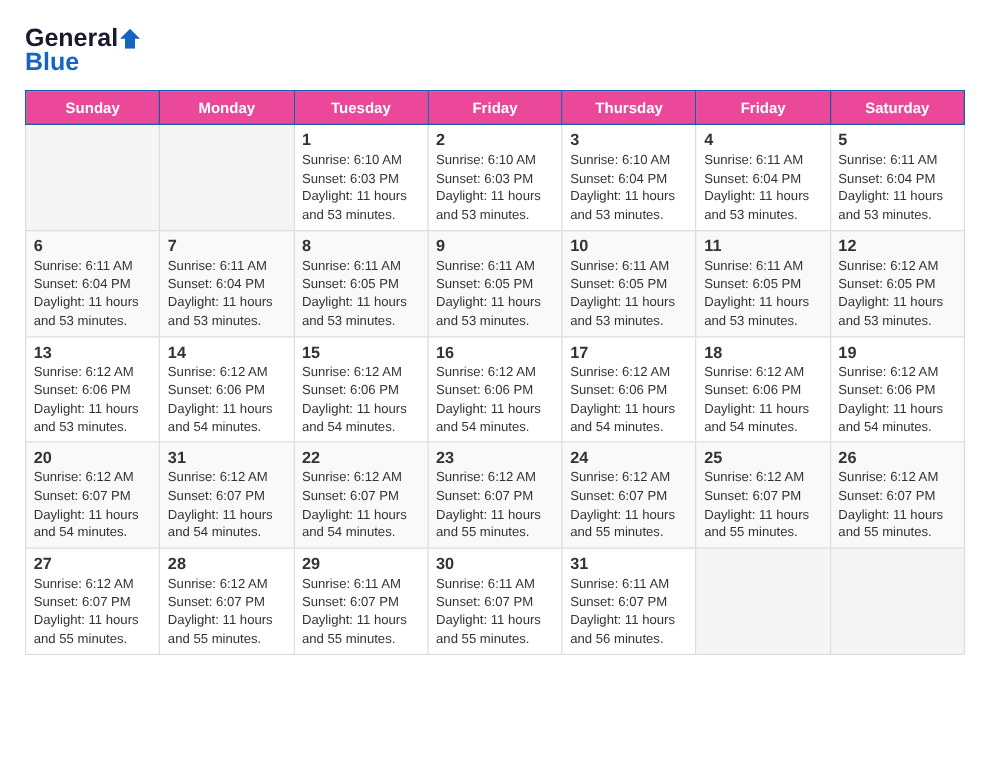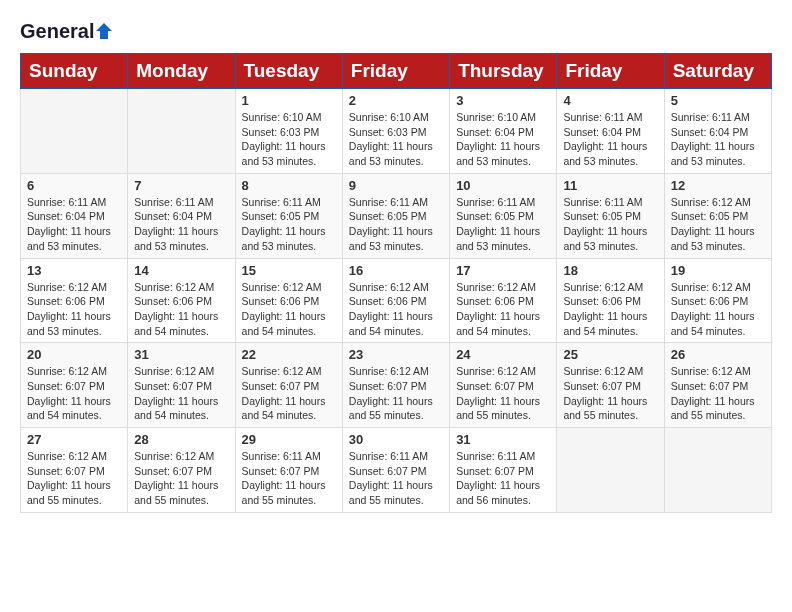--- a/index.html
+++ b/index.html
@@ -28,25 +28,25 @@
       font-size: 18px;
       font-weight: normal;
       color: #555;
     }
     .calendar {
       width: 100%;
       border-collapse: collapse;
       border: 1px solid #ccc;
     }
     .calendar th {
-      background-color: #b91c1c;
+      background-color: #ec4899;
       color: white;
-      text-align: left;
+      text-align: center;
       padding: 6px 8px;
-      font-size: 19px;
+      font-size: 12px;
       border: 1px solid #1a5aad;
     }
     .calendar td {
       vertical-align: top;
       padding: 4px 6px;
       border: 1px solid #ddd;
       width: calc(100% / 7);
       min-height: 80px;
       font-size: 11px;
       color: #333;
@@ -90,20 +90,21 @@
 
 <div class="header">
   <div class="logo-container">
     <div class="logo-text">
       <div class="logo-top">
         <span style="font-size:20px;font-weight:bold;color:#1a1a2e;">General</span>
         <svg width="16" height="16" viewBox="0 0 16 16" style="margin-left:2px;margin-top:-2px;">
           <polygon points="0,8 8,0 16,8 12,8 12,16 4,16 4,8" fill="#1565c0"></polygon>
         </svg>
       </div>
+      <span style="font-size:20px;font-weight:bold;color:#1565c0;margin-top:-4px;">Blue</span>
     </div>
   </div>
   <div class="title-section">
   </div>
 </div>
 
 <table class="calendar">
   <thead>
     <tr>
     <th>Sunday</th>

